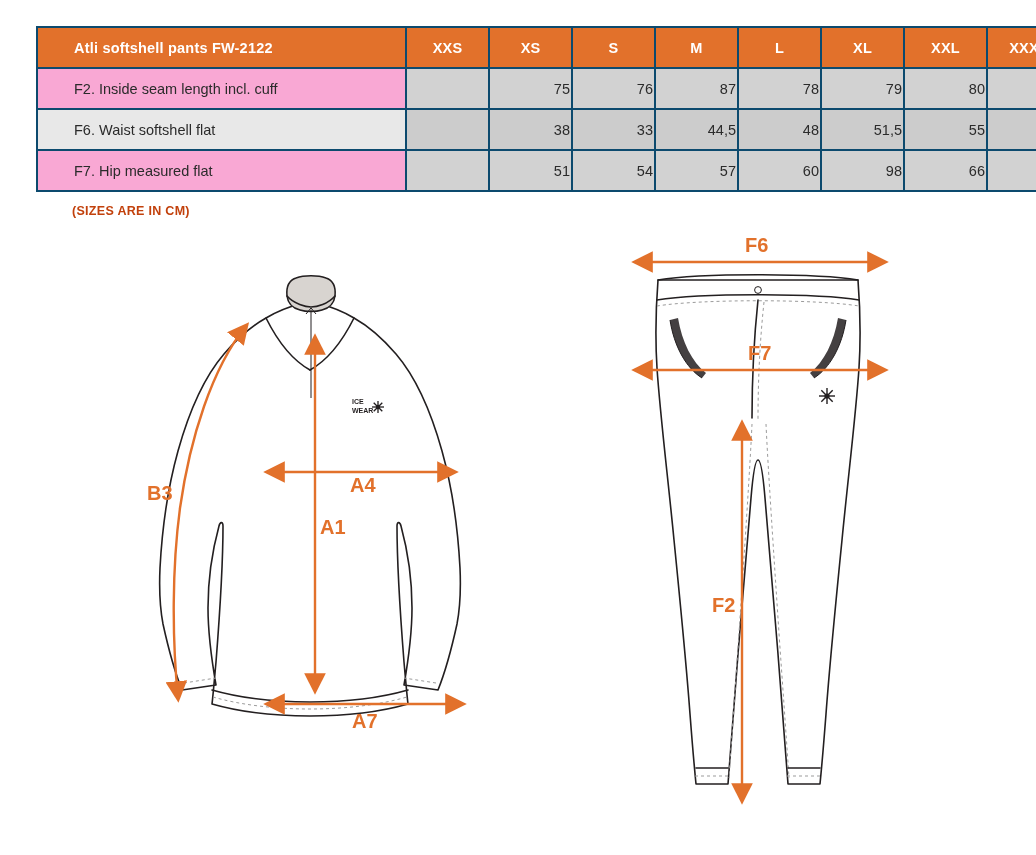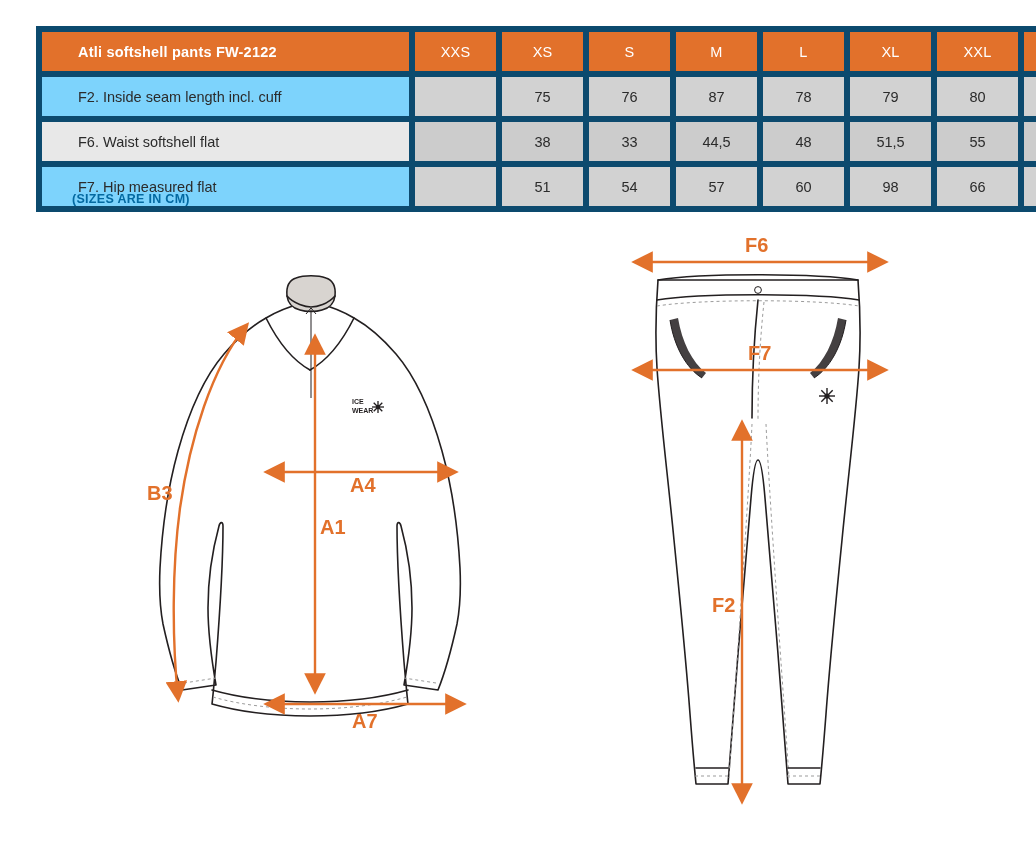--- a/index.html
+++ b/index.html
@@ -23,61 +23,62 @@
     top: 26px;
     width: 964px;
   }
   table.size-table {
     border-collapse: collapse;
     width: 100%;
     table-layout: fixed;
   }
   table.size-table th,
   table.size-table td {
-    border: 6px solid #0c4a6e;
+    border: 2px solid #0c4a6e;
     height: 37px;
     font-size: 14.5px;
     text-align: center;
     vertical-align: middle;
     font-weight: normal;
   }
   table.size-table thead th {
     background: #e2712b;
     color: #ffffff;
-    font-weight: normal;
+    font-weight: bold;
     letter-spacing: 0.2px;
   }
   table.size-table thead th.label-head {
     text-align: left;
     padding-left: 36px;
     font-size: 14.5px;
     font-weight: bold;
   }
   table.size-table tbody td {
     background: #d2d2d2;
     color: #2b2b2b;
+    text-align: right;
   }
   table.size-table tbody td.row-label {
     text-align: left;
     padding-left: 36px;
-    background: #7dd3fc;
+    background: #f9a8d4;
   }
   table.size-table tbody tr:nth-child(even) td {
     background: #cccccc;
   }
   table.size-table tbody tr:nth-child(even) td.row-label {
     background: #e8e8e8;
   }
 
   .units-note {
     position: absolute;
     left: 72px;
-    top: 192px;
+    top: 204px;
     font-size: 12.5px;
-    color: #0369a1;
+    color: #c2410c;
     letter-spacing: 0.3px;
     font-weight: bold;
   }
 
   
   .figures {
     position: absolute;
     left: 0;
     top: 228px;
     width: 1036px;

